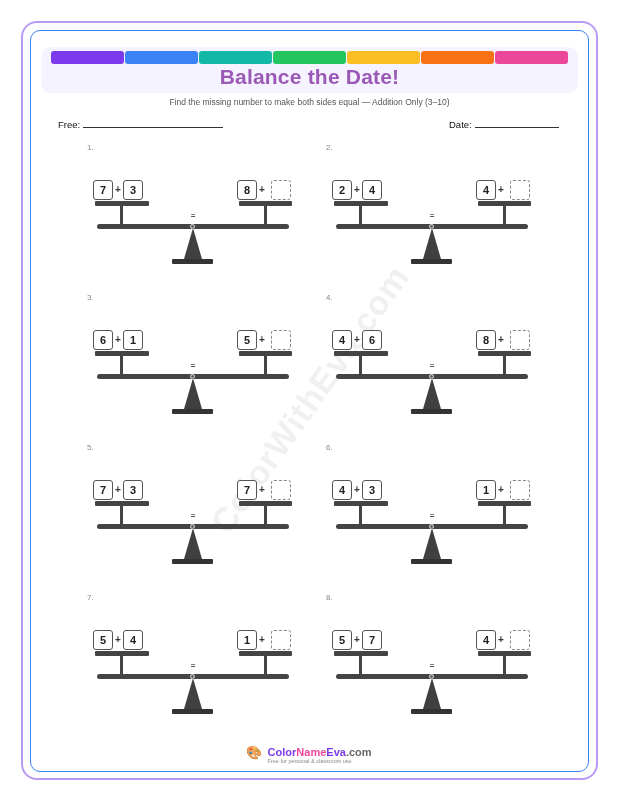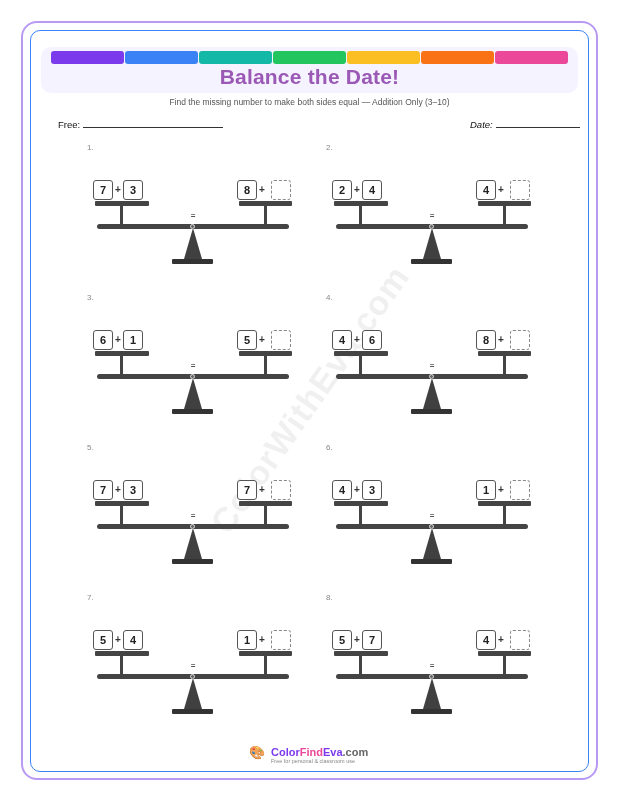--- a/index.html
+++ b/index.html
@@ -29,21 +29,21 @@
     }
     .subtitle {
       position: absolute; left: 30px; top: 97px; width: 559px; text-align: center;
       font-size: 8.5px; color: #555;
     }
     .field {
       position: absolute; top: 119px; font-size: 9.5px; color: #111;
     }
     .field .line { display: inline-block; border-bottom: 1px solid #333; height: 9px; vertical-align: baseline; margin-left: 3px; }
     .name-field { left: 58px; }
-    .date-field { left: 470px; font-style: italic; }
+    .date-field { left: 449px; }
 
     .watermark {
       position: absolute; left: 130px; top: 380px; width: 360px; text-align: center;
       font-size: 34px; font-weight: bold; color: #f0f0f0;
       transform: rotate(-55deg); transform-origin: center; letter-spacing: 1px;
       pointer-events: none;
     }
 
     .problem { position: absolute; width: 230px; height: 140px; }
     .problem .num-label {
@@ -288,17 +288,17 @@
     <div class="pivot" style="left:103px;top:81px;"></div>
     <div class="stand" style="left:97px;top:85px;"></div>
     <div class="base" style="left:85px;top:116px;width:41px;"></div>
   </div>
   </div>
 
 <div class="footer">
   <span class="logo-icon">🎨</span>
   <div>
     <div class="brand">
-      <span class="c1">Color</span><span class="c2">Find</span><span class="c3">Eva</span><span class="c4">.com</span>
+      <span class="c1">Color</span><span class="c2">Name</span><span class="c3">Eva</span><span class="c4">.com</span>
     </div>
     <div class="tagline">Free for personal &amp; classroom use</div>
   </div>
 </div>
 
 </body></html>

